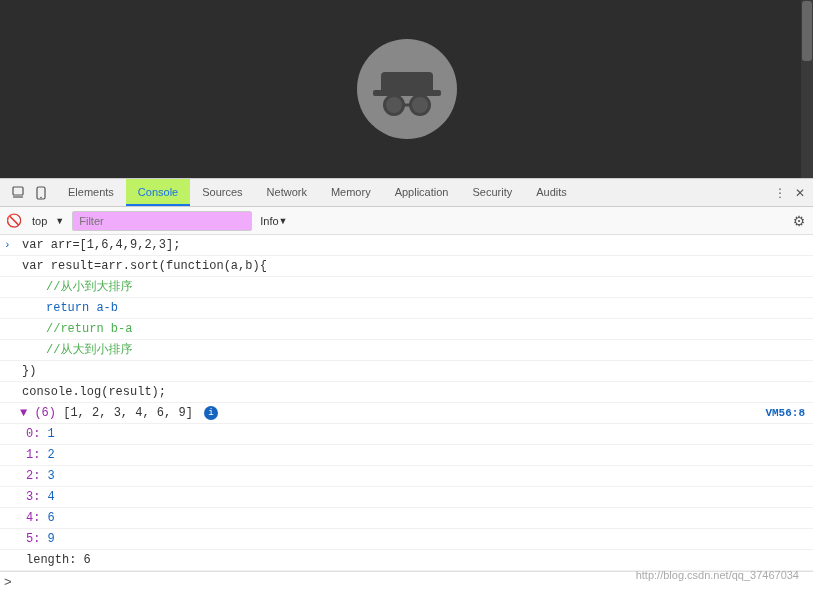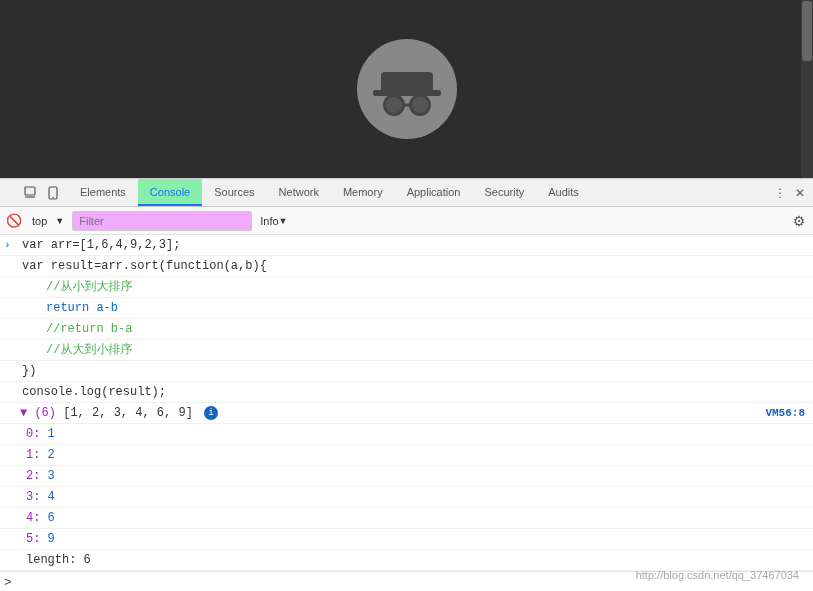--- a/index.html
+++ b/index.html
@@ -95,21 +95,21 @@
       flex-direction: column;
     }
 
     
     .tab-bar {
       height: 28px;
       background: #f1f1f1;
       border-bottom: 1px solid #ccc;
       display: flex;
       align-items: stretch;
-      padding-left: 16px;
+      padding-left: 4px;
       position: relative;
     }
 
     .tab-icons {
       display: flex;
       align-items: center;
       gap: 4px;
       padding: 0 6px;
     }
 
@@ -130,21 +130,21 @@
       color: #555;
       display: flex;
       align-items: center;
       cursor: pointer;
       border-bottom: 2px solid transparent;
       white-space: nowrap;
     }
     .tab.active {
       color: #1a73e8;
       border-bottom: 2px solid #1a73e8;
-      background: #86efac;
+      background: #bef264;
     }
 
     .tab-right {
       margin-left: auto;
       display: flex;
       align-items: center;
       gap: 2px;
       padding-right: 4px;
     }
 

